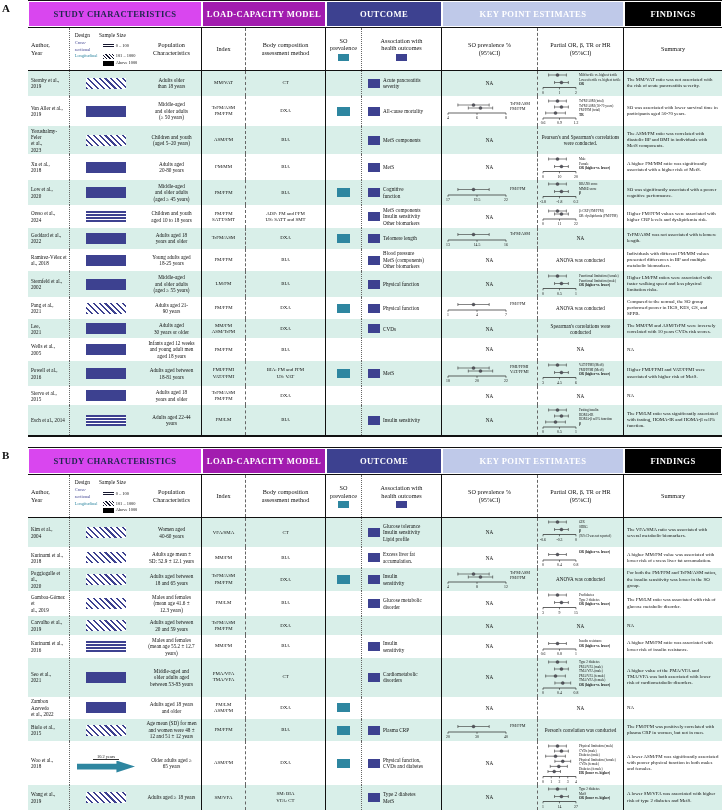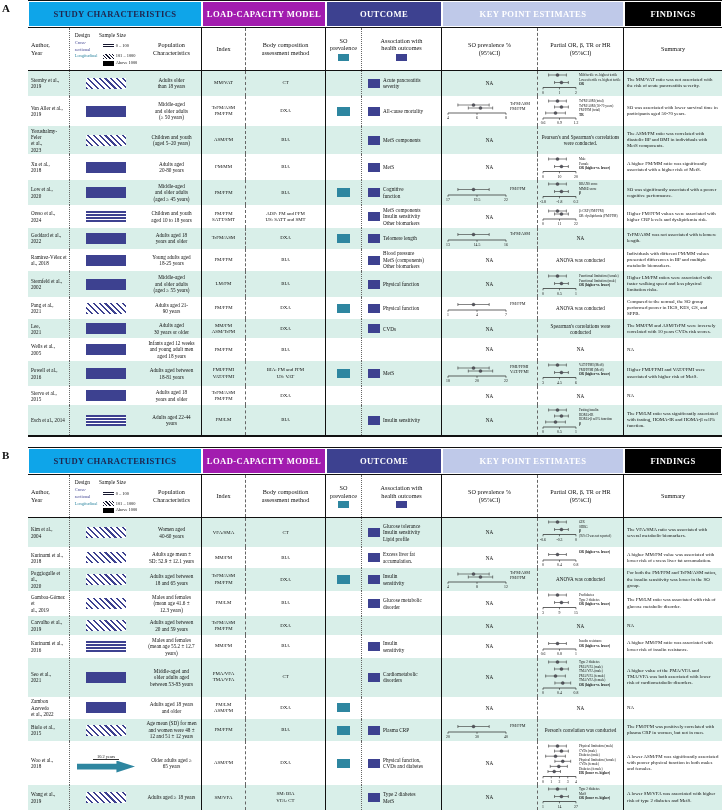--- a/index.html
+++ b/index.html
@@ -7,21 +7,21 @@
     position:relative;width:724px;height:810px;overflow:hidden;
     font-family:"Liberation Serif",serif;color:#111;background:#fff;
   }
   .panel{position:relative;margin:0 0 10px 0;}
   .panel-letter{position:absolute;left:2px;top:2px;font-size:11px;font-weight:bold;}
   .table{margin-left:28px;width:694px;}
   .grid-row{display:grid;grid-template-columns:42px 72px 60px 44px 80px 36px 80px 96px 86px 98px;}
   .group-row{height:24px;margin-bottom:1px;border-top:1.5px solid #111;padding-top:1px;}
   .ghead{display:flex;align-items:center;justify-content:center;font-weight:bold;
          font-size:8.6px;letter-spacing:.4px;margin:0 1px;}
-  .g-study{grid-column:1/4;background:#0ea5e9;color:#20264f;}
+  .g-study{grid-column:1/4;background:#d946ef;color:#20264f;}
   .g-load{grid-column:4/6;background:#a21caf;color:#fff;}
   .g-outcome{grid-column:6/8;background:#3d4190;color:#fff;}
   .g-key{grid-column:8/10;background:#bfc9e9;color:#fff;}
   .g-findings{grid-column:10/11;background:#000;color:#fff;}
   .subhead-row{border-top:1.2px solid #111;border-bottom:1.8px solid #111;}
   .sh{display:flex;flex-direction:column;align-items:center;justify-content:center;
       text-align:center;font-size:6.2px;line-height:1.25;padding:3px 1px;white-space:pre-line;gap:2px;}
   .sh-author{align-items:flex-start;text-align:left;padding-left:3px;}
   .t-body{border-bottom:2px solid #111;}
   .t-row{min-height:19px;}

